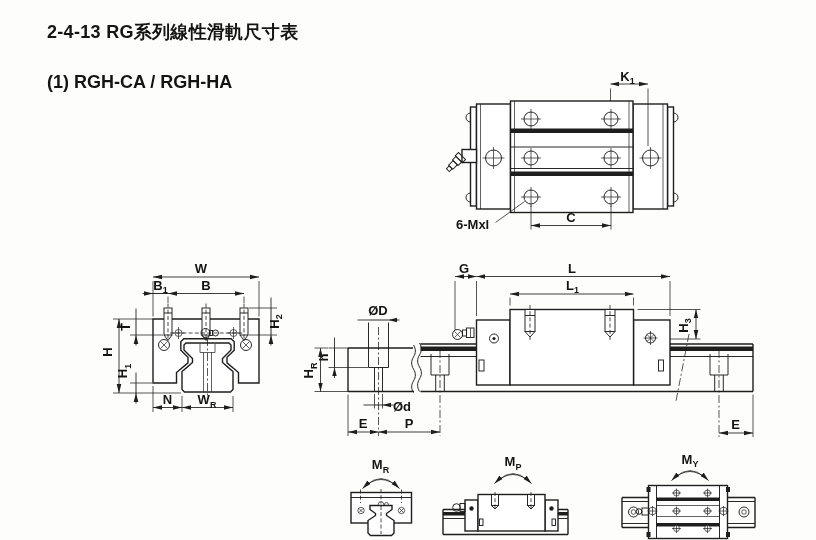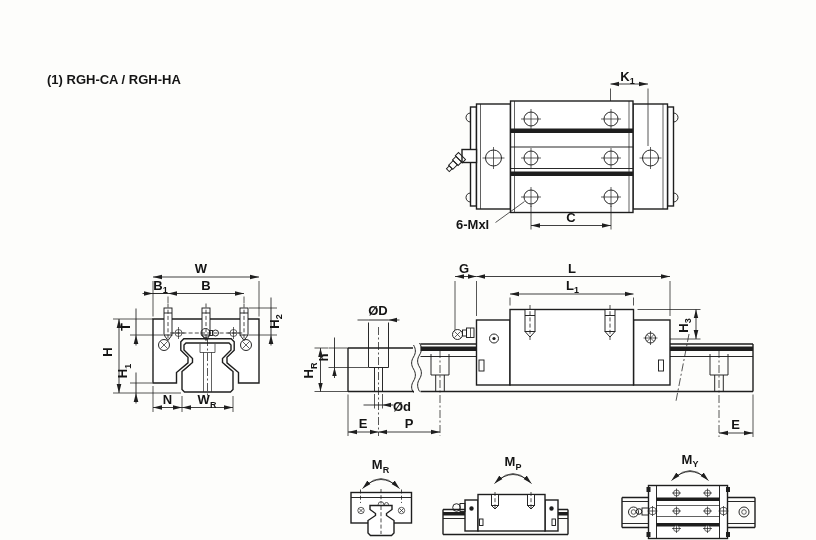--- a/index.html
+++ b/index.html
@@ -1,38 +1,39 @@
 <!DOCTYPE html>
 <html style="--line: #1e1e1e; --background: #fdfdfb; --text: #141414;"><head>
 <meta charset="utf-8">
 <style>
   html,body{margin:0;padding:0;}
   body{background:var(--background,#fdfdfb);font-family:"Liberation Sans",sans-serif;}
   .page{position:relative;width:816px;height:540px;background:var(--background,#fdfdfb);overflow:hidden;}
   .title{position:absolute;left:47px;top:20px;font-size:18px;font-weight:bold;color:var(--text,#111);letter-spacing:.3px;}
-  .subtitle{position:absolute;left:47px;top:72px;font-size:13px;font-weight:bold;color:var(--text,#111);}
+  .subtitle{position:absolute;left:47px;top:72px;font-size:18px;font-weight:bold;color:var(--text,#111);}
   svg{position:absolute;left:0;top:0;}
   .ol  {fill:none;stroke:var(--line,#1e1e1e);stroke-width:1.4;}
   .olf {fill:#ffffff;stroke:var(--line,#1e1e1e);stroke-width:1.4;}
   .thin{fill:none;stroke:var(--line,#1e1e1e);stroke-width:.95;}
   .xthin{fill:none;stroke:var(--line,#1e1e1e);stroke-width:.7;}
   .fillb{fill:var(--line,#1e1e1e);stroke:none;}
   .ext {fill:none;stroke:var(--line,#1e1e1e);stroke-width:.75;}
   .dim {fill:none;stroke:var(--line,#1e1e1e);stroke-width:.85;marker-start:url(#arr);marker-end:url(#arr);}
   .dimE{fill:none;stroke:var(--line,#1e1e1e);stroke-width:.85;marker-end:url(#arr);}
   .cl  {fill:none;stroke:var(--line,#1e1e1e);stroke-width:.75;stroke-dasharray:8 2.5 2 2.5;}
   .dash{fill:none;stroke:var(--line,#1e1e1e);stroke-width:.8;stroke-dasharray:4 2.2;}
   .lbl {font-family:"Liberation Sans",sans-serif;font-weight:bold;font-size:13px;fill:var(--text,#141414);text-anchor:middle;}
   .lblL{text-anchor:start;}
   tspan.sub{font-size:9px;}
 </style>
 </head>
 <body>
 
 <div class="page">
+  <div class="title">2-4-13 RG系列線性滑軌尺寸表</div>
   <div class="subtitle">(1) RGH-CA / RGH-HA</div>
 
   <svg width="816" height="540" viewBox="0 0 816 540">
     <defs>
       <marker id="arr" viewBox="0 0 10 6" refX="9.6" refY="3" markerWidth="11" markerHeight="6.6" orient="auto-start-reverse">
         <path d="M9.6,3 L0,0.5 L0,5.5 Z" style="fill:var(--line,#1e1e1e)"></path>
       </marker>
     </defs>
 
     <g>

